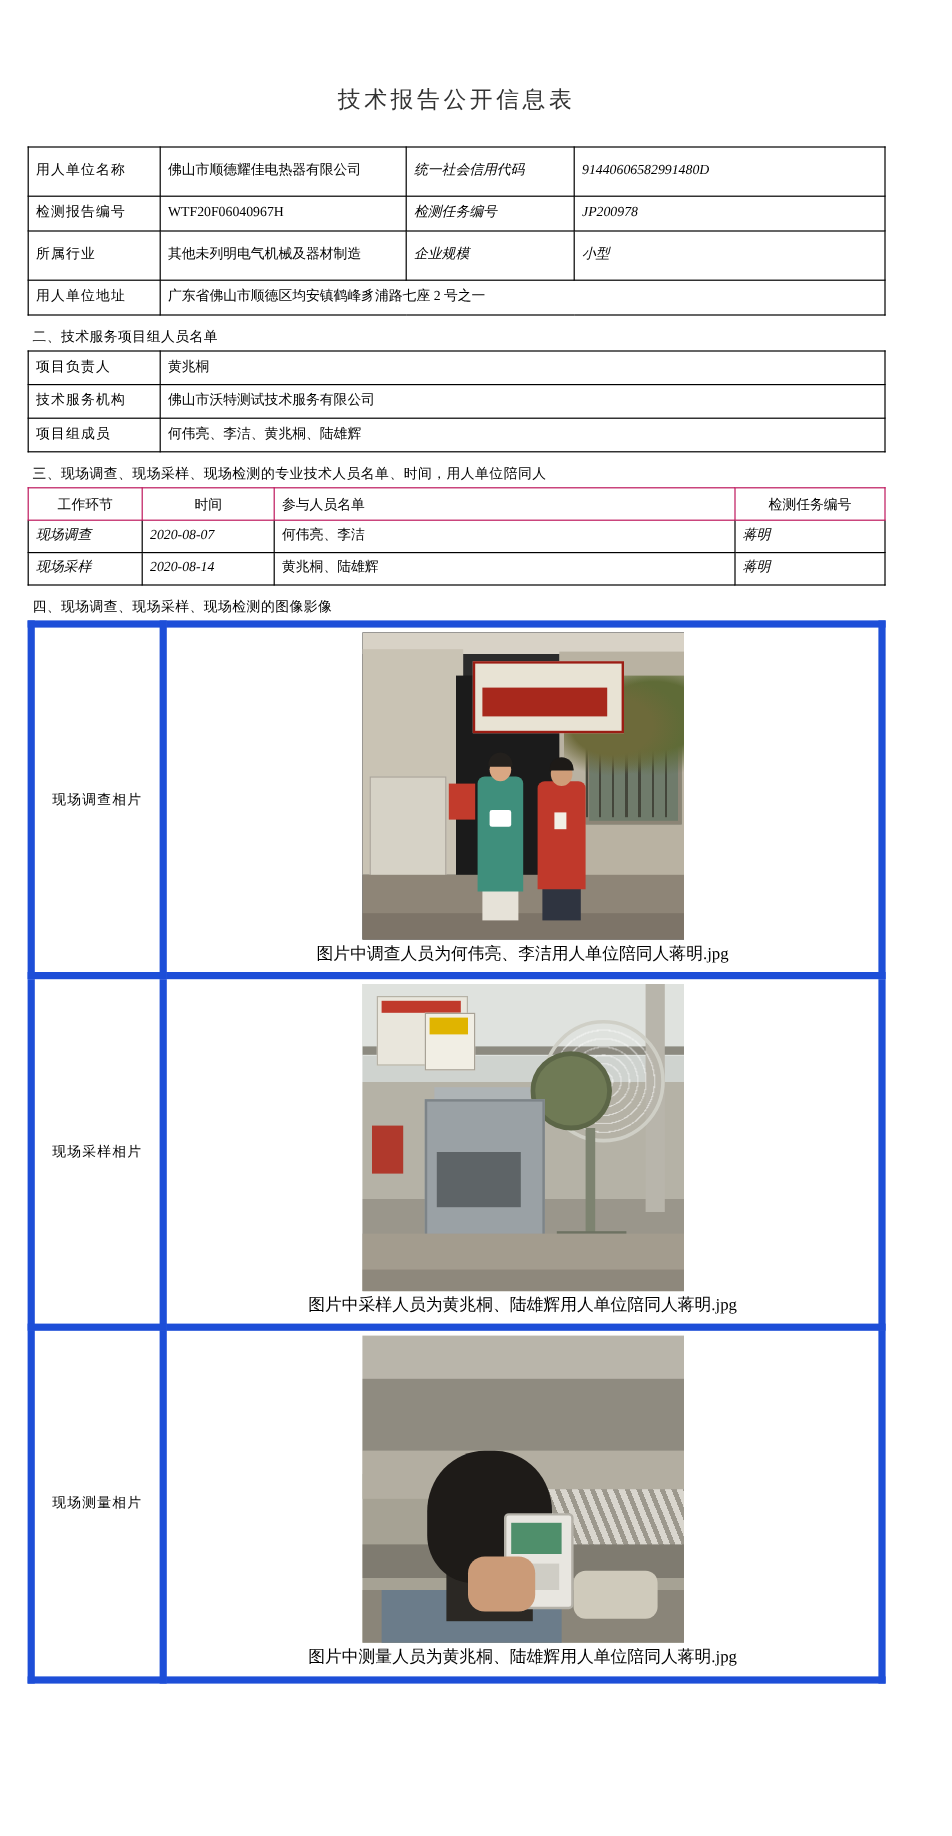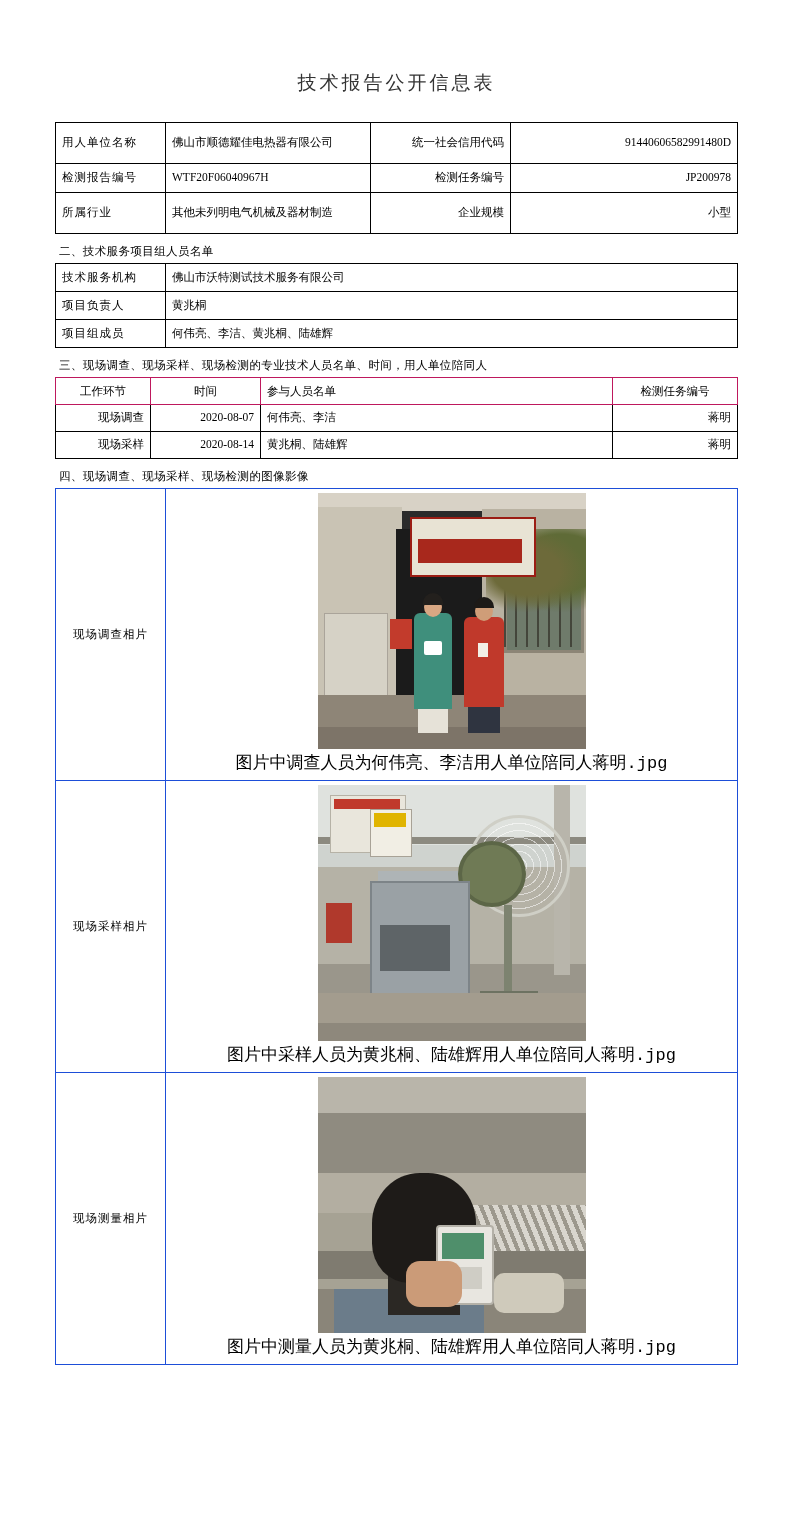--- a/index.html
+++ b/index.html
@@ -10,21 +10,21 @@
   body {
     width: 793px;
     min-height: 1530px;
     font-family: "Liberation Serif", "DejaVu Serif", serif;
     color: #000;
   }
   .page {
     width: 793px;
     min-height: 1530px;
     box-sizing: border-box;
-    padding: 52px 55px 20px 55px;
+    padding: 52px 55px 20px 23px;
     position: relative;
   }
   .doc-title {
     text-align: center;
     font-size: 19px;
     letter-spacing: 3px;
     font-family: "Liberation Sans", "DejaVu Sans", sans-serif;
     font-weight: normal;
     color: #333;
     margin: 18px 0 26px 0;
@@ -42,21 +42,21 @@
     table-layout: fixed;
   }
   table.grid td {
     border: 1px solid #000;
     padding: 3px 6px;
     font-size: 11.5px;
     line-height: 1.35;
     vertical-align: middle;
     word-break: break-all;
   }
-  .c-center { text-align: right; }
+  .c-center { text-align: left; font-style: italic; }
   .c-left { text-align: left; }
   .lbl {
     text-align: left;
     letter-spacing: 1px;
   }
   .t1 td { height: 22px; }
   .t1 .two-line { height: 34px; }
   .t2 td { height: 21px; }
   .t3 td { height: 20px; }
   
@@ -68,37 +68,36 @@
     text-align: center;
     height: 20px;
   }
   
   table.photos {
     border-collapse: collapse;
     width: 100%;
     table-layout: fixed;
   }
   table.photos td {
-    border: 1px solid #1d4ed8;
+    border: 6px solid #1d4ed8;
     font-size: 11.5px;
     vertical-align: middle;
     padding: 0;
-    font-family: Liberation Mono, monospace;
   }
   td.photo-label {
     text-align: center;
     letter-spacing: 1px;
   }
   .photo-cell {
     padding: 6px 0 2px 0;
     text-align: center;
   }
   .photo-caption {
     text-align: center;
-    font-size: 17px;
+    font-size: 14px;
     padding: 4px 4px 5px 4px;
     line-height: 1.3;
   }
   .photo-frame {
     width: 268px;
     height: 256px;
     margin: 4px auto 0 auto;
     position: relative;
     overflow: hidden;
     background: #b7b0a4;
@@ -198,37 +197,41 @@
         <td class="c-left">WTF20F06040967H</td>
         <td class="c-center">检测任务编号</td>
         <td class="c-center">JP200978</td>
       </tr>
       <tr>
         <td class="lbl">所属行业</td>
         <td class="c-left two-line">其他未列明电气机械及器材制造</td>
         <td class="c-center">企业规模</td>
         <td class="c-center">小型</td>
       </tr>
+      <tr>
+        <td class="lbl">用人单位地址</td>
+        <td class="c-left" colspan="3">广东省佛山市顺德区均安镇鹤峰豸浦路七座 2 号之一</td>
+      </tr>
     </tbody>
   </table>
 
   <div class="section-heading">二、技术服务项目组人员名单</div>
   <table class="grid t2">
     <colgroup>
         <col style="width:110px">
         <col>
       </colgroup>
     <tbody>
       <tr>
+        <td class="lbl">项目负责人</td>
+        <td class="c-left">黄兆桐</td>
+      </tr>
+      <tr>
         <td class="lbl">技术服务机构</td>
         <td class="c-left">佛山市沃特测试技术服务有限公司</td>
-      </tr>
-      <tr>
-        <td class="lbl">项目负责人</td>
-        <td class="c-left">黄兆桐</td>
       </tr>
       <tr>
         <td class="lbl">项目组成员</td>
         <td class="c-left">何伟亮、李洁、黄兆桐、陆雄辉</td>
       </tr>
     </tbody>
   </table>
 
   <div class="section-heading">三、现场调查、现场采样、现场检测的专业技术人员名单、时间，用人单位陪同人</div>
   <table class="grid t3">

